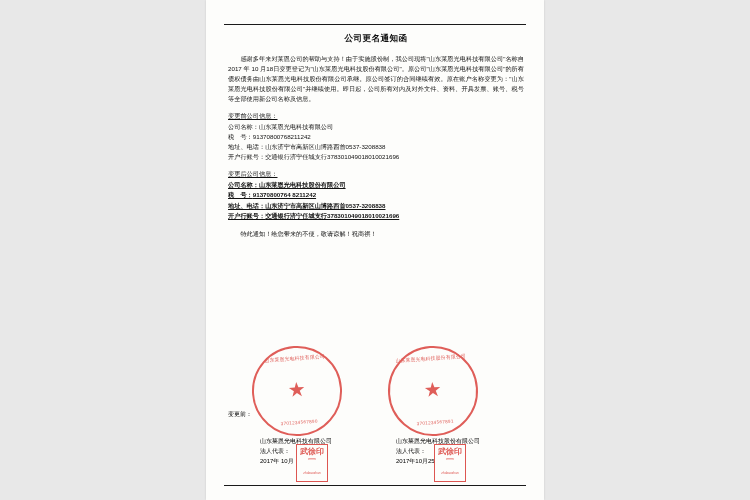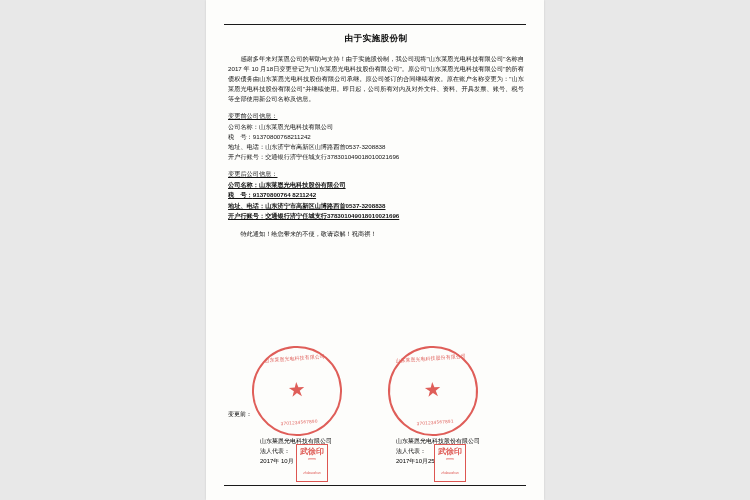--- a/index.html
+++ b/index.html
@@ -203,21 +203,21 @@
   <div class="side-panel left"></div>
   <div class="side-panel right"></div>
 
   <div id="sheet">
 
     <div class="rule top"></div>
     <div class="rule bottom"></div>
 
     <div class="doc-body">
 
-      <div class="doc-title">由于实施股份制</div>
+      <div class="doc-title">公司更名通知函</div>
 
       <p class="para">感谢多年来对莱恩公司的帮助与支持！由于实施股份制，我公司现将"山东莱恩光电科技有限公司"名称自 2017 年 10 月18日变更登记为"山东莱恩光电科技股份有限公司"。原公司"山东莱恩光电科技有限公司"的所有债权债务由山东莱恩光电科技股份有限公司承继。原公司签订的合同继续有效。原在账户名称变更为："山东莱恩光电科技股份有限公司"并继续使用。即日起，公司所有对内及对外文件、资料、开具发票、账号、税号等全部使用新公司名称及信息。</p>
 
       <div class="section">
         <div class="section-title">变更前公司信息：</div>
         <div class="kv-line">
           <span>公司名称：</span><span>山东莱恩光电科技有限公司</span>
         </div>
         <div class="kv-line">
           <span>税　号：</span><span>91370800768211242</span>

